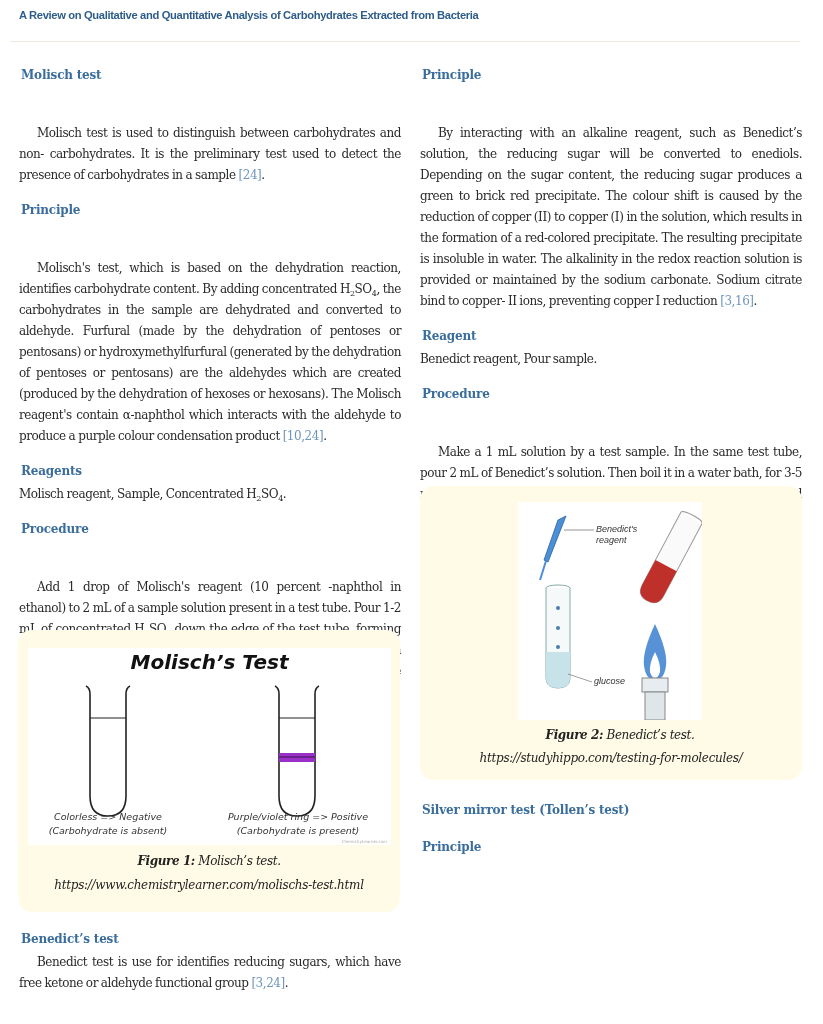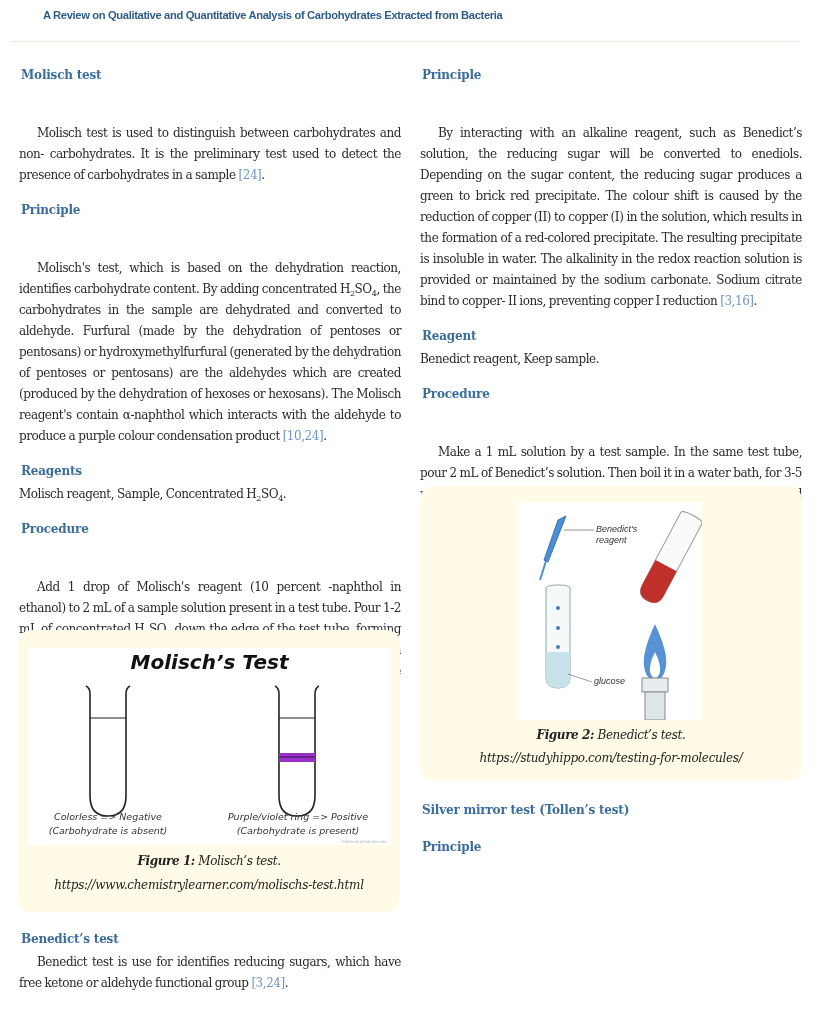--- a/index.html
+++ b/index.html
@@ -1,19 +1,19 @@
 <!DOCTYPE html>
 <html><head>
 <meta charset="utf-8">
 <style>
   html, body { margin: 0; padding: 0; background: #ffffff; }
   body { width: 823px; height: 1024px; position: relative; overflow: hidden;
          font-family: "DejaVu Serif", "Liberation Serif", serif; color: #222; }
   .running-head { position: absolute; left: 19px; top: 9px; font-family: "Liberation Sans", sans-serif;
-                  font-weight: bold; font-size: 11.2px; color: #2e5d8a; letter-spacing: -0.35px; margin-left: 24px; }
+                  font-weight: bold; font-size: 11.2px; color: #2e5d8a; letter-spacing: -0.35px; }
   .head-rule { position: absolute; left: 10px; top: 41px; width: 790px; height: 1px; background: #efe9dc; }
   .col { position: absolute; top: 62px; width: 382px; }
   .col-left { left: 19px; }
   .col-right { left: 420px; }
   .h { font-family: "DejaVu Serif", serif; font-weight: bold; color: #3a6d9c; font-size: 12px;
        margin: 2px; line-height: 22px; letter-spacing: -0.2px; }
   .p { font-size: 12px; line-height: 21px; margin: 0; text-align: justify; letter-spacing: -0.45px;
        word-spacing: -0.5px; color: #2a2a2a; }
   .indent { text-indent: 18px; margin-top: 37px; }
   .ref { color: #6f95bf; }
@@ -85,21 +85,21 @@
 <div class="col col-left" style="top:926px;">
   <h3 class="h">Benedict’s test</h3>
   <p class="p indent" style="margin-top:2px"><span>Benedict test is use for identifies reducing sugars, which have free ketone or aldehyde functional group </span><a class="ref">[3,24]</a>.</p>
 </div>
 
 <div class="col col-right">
   <h3 class="h">Principle</h3>
   <p class="p indent"><span>By interacting with an alkaline reagent, such as Benedict’s solution, the reducing sugar will be converted to enediols. Depending on the sugar content, the reducing sugar produces a green to brick red precipitate. The colour shift is caused by the reduction of copper (II) to copper (I) in the solution, which results in the formation of a red-colored precipitate. The resulting precipitate is insoluble in water. The alkalinity in the redox reaction solution is provided or maintained by the sodium carbonate. Sodium citrate bind to copper- II ions, preventing copper I reduction </span><a class="ref">[3,16]</a>.</p>
   <div class="gap-m"></div>
   <h3 class="h">Reagent</h3>
-  <p class="p" style="margin-top:2px">Benedict reagent, Keep sample.</p>
+  <p class="p" style="margin-top:2px">Benedict reagent, Pour sample.</p>
   <div class="gap-m"></div>
   <h3 class="h">Procedure</h3>
   <p class="p indent"><span>Make a 1 mL solution by a test sample. In the same test tube, pour 2 mL of Benedict’s solution. Then boil it in a water bath, for 3-5 minutes. Keep an eye on the test tube for the formation of brick red precipitate </span><a class="ref">[16]</a>.</p>
 </div>
 
 <div class="figbox" style="left:420px; top:486px; width:382px; height:294px;">
   <div class="fig-inner" style="left:98px; top:16px; width:184px; height:218px;">
     <svg width="184" height="218" style="position:absolute;left:0;top:0">
 
       <path d="M40 18 L48 14 L30 60 L26 58 Z" fill="#4a8fd8" stroke="#2a5f9a" stroke-width="0.8"></path>
@@ -125,21 +125,21 @@
 
       <rect x="124" y="176" width="26" height="14" fill="#e6ecef" stroke="#888" stroke-width="1"></rect>
       <rect x="127" y="190" width="20" height="28" fill="#dfe6ea" stroke="#888" stroke-width="1"></rect>
     </svg>
     <div class="ben-label" style="left:78px; top:22px;">
       <div>Benedict's</div>
       <div>reagent</div>
     </div>
     <div class="ben-label" style="left:76px; top:174px;">glucose</div>
   </div>
-  <div class="fig-caption" style="top:242px;"><b>Figure 2:</b><span> Benedict’s test.</span></div>
+  <div class="fig-caption" style="top:242px;margin-left:9px;"><b>Figure 2:</b><span> Benedict’s test.</span></div>
   <div class="fig-url" style="top:265px;">https://studyhippo.com/testing-for-molecules/</div>
 </div>
 
 <div class="col col-right" style="top:797px;">
   <h3 class="h">Silver mirror test (Tollen’s test)</h3>
   <div class="gap-m"></div>
   <h3 class="h">Principle</h3>
 </div>
 
 </body></html>

